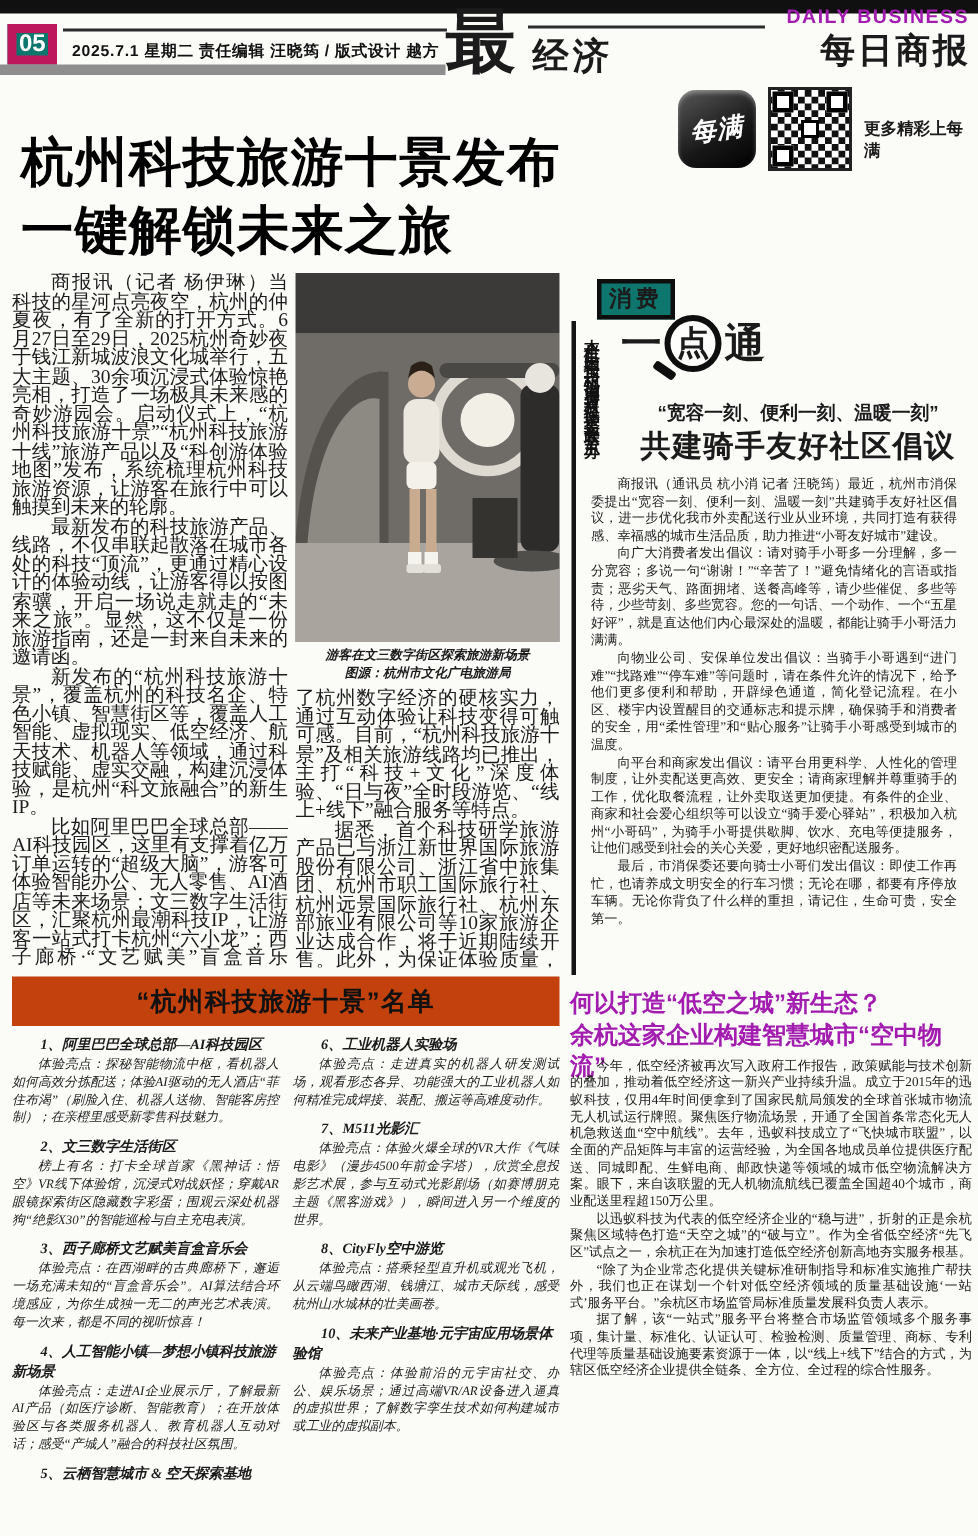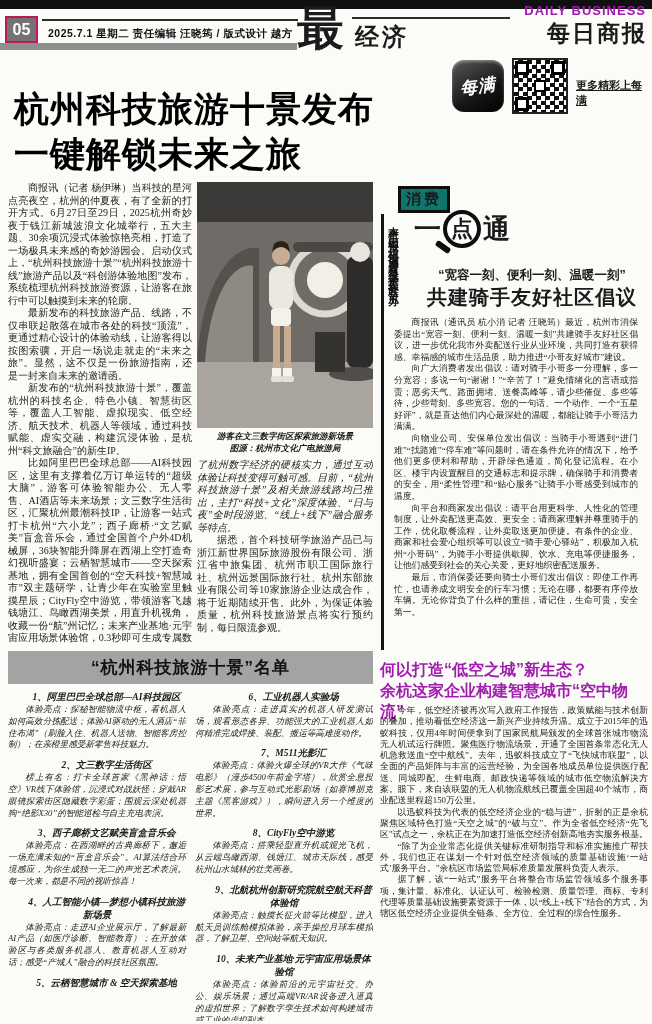--- a/index.html
+++ b/index.html
@@ -8,21 +8,21 @@
     position:relative; overflow:hidden;
     background:#fbfbf8; color:#1b1b1b;
     font-family:"Liberation Serif", serif;
   }
   .abs { position:absolute; }
 
   
   .topbar { left:0; top:0; width:652px; height:9px; background:#101010; }
   .pageno {
     left:5px; top:16px; width:33px; height:27px;
-    background:#737373; border:2px solid #be185d; color:#fff;
+    background:#0f766e; border:6px solid #be185d; color:#fff;
     font:900 16px "Liberation Sans",sans-serif;
     display:flex; align-items:center; justify-content:center;
   }
   .hdr-line-a { left:42px; top:19px; width:256px; height:2px; background:#2c2c2c; }
   .dateline { left:48px; top:27px; font:700 10.5px "Liberation Sans",sans-serif; letter-spacing:.5px; color:#111; }
   .hdr-bar { left:0; top:43px; width:297px; height:7px; background:#8e8e8e; }
   .logo-big { left:297px; top:5px; font:900 47px/47px "Liberation Serif",serif; }
   .hdr-line-b { left:352px; top:17px; width:158px; height:2px; background:#2c2c2c; }
   .logo-small { left:355px; top:21px; font:900 24px "Liberation Sans",sans-serif; letter-spacing:3px; }
   .masthead-en { right:6px; top:3px; font:700 13px "Liberation Sans",sans-serif; color:#a21caf; letter-spacing:1px; }
@@ -40,32 +40,32 @@
     transform:rotate(-8deg); letter-spacing:1px;
   }
   .qr {
     left:512px; top:58px; width:56px; height:56px; background:#fff; border:2px solid #222;
     background-image:conic-gradient(#111 25%, #fff 0 50%, #111 0 75%, #fff 0);
     background-size:9px 9px; position:absolute;
   }
   .qr .finder { position:absolute; width:14px; height:14px; background:#fff; border:3px solid #000; }
   .qr .f1 { left:1px; top:1px; } .qr .f2 { right:1px; top:1px; } .qr .f3 { left:1px; bottom:1px; }
   .qr .fc { position:absolute; width:12px; height:12px; left:20px; top:20px; background:#fff; border:2px solid #000; }
-  .promo-text { left:576px; top:78px; font:700 11px "Liberation Sans",sans-serif;text-decoration:underline; }
+  .promo-text { left:576px; top:78px; font:700 11px "Liberation Sans",sans-serif; }
 
   
   .headline {
     left:14px; top:86px; width:380px;
     font:900 35px/45px "Liberation Sans",sans-serif; letter-spacing:1px; color:#000;
   }
 
   
-  .bodytext { font-size:10px; line-height:12.5px; text-align:justify; }
+  .bodytext { font-size:13px; line-height:12.5px; text-align:justify; }
   .bodytext p { text-indent:2em; }
-  .bodytext p.no-indent { text-indent:0;font-style:italic; }
+  .bodytext p.no-indent { text-indent:0; }
   .col-left { left:8px; top:182px; width:184px; height:462px; overflow:hidden; }
   .col-mid  { left:197px; top:459px; width:176px; height:186px; overflow:hidden; }
 
   .photo { left:197px; top:182px; width:176px; height:246px; overflow:hidden; background:#777; }
   .photo-cap { left:197px; top:430px; width:176px; text-align:center;
     font:700 italic 8.5px/12px "Liberation Serif",serif; }
 
   
   .vrule { left:381px; top:214px; width:3px; height:436px; background:#141414; }
   .vnote {
@@ -92,29 +92,29 @@
   .sb-kicker { left:418px; top:267px; width:228px; text-align:center;
     font:700 12.5px "Liberation Sans",sans-serif; }
   .sb-headline { left:418px; top:284px; width:228px; text-align:center;
     font:900 20px "Liberation Sans",sans-serif; letter-spacing:1px; }
   .sb-body { left:394px; top:317px; width:244px; height:331px; overflow:hidden;
     font-size:8.8px; line-height:11.6px; text-align:justify; }
   .sb-body p { text-indent:2em; }
 
   
   .list-band {
-    left:8px; top:651px; width:365px; height:33px; background:#a3a3a3;
+    left:8px; top:651px; width:365px; height:33px; background:#c2410c;
     display:flex; align-items:center; justify-content:center;
     font:900 17px "Liberation Sans",sans-serif; letter-spacing:1px; color:#111;
   }
   .list-cols { left:8px; top:691px; width:365px; height:330px; overflow:hidden;
     display:flex; gap:9px; }
   .list-col { width:178px; }
   .list-item { margin-bottom:8px; }
-  .li-title { font:700 italic 9.5px/13px "Liberation Serif",serif; text-indent:2em;text-align:center; }
+  .li-title { font:700 italic 9.5px/13px "Liberation Serif",serif; text-indent:2em; }
   .li-desc  { font:italic 8.6px/11.8px "Liberation Serif",serif; text-align:justify; text-indent:2em; }
 
   
   .ba-headline { left:380px; top:659px; width:270px;
     font:900 16px/21px "Liberation Sans",sans-serif; color:#a21caf; }
   .ba-body { left:380px; top:705px; width:268px; height:317px; overflow:hidden;
     font-size:8.8px; line-height:11.3px; text-align:justify; }
   .ba-body p { text-indent:2em; }
 </style>
 </head>
@@ -240,24 +240,20 @@
     </div>
     <div class="list-item">
       <div class="li-title">7、M511光影汇</div>
       <div class="li-desc">体验亮点：体验火爆全球的VR大作《气味电影》（漫步4500年前金字塔），欣赏全息投影艺术展，参与互动式光影剧场（如赛博朋克主题《黑客游戏》），瞬间进入另一个维度的世界。</div>
     </div>
     <div class="list-item">
       <div class="li-title">8、CityFly空中游览</div>
       <div class="li-desc">体验亮点：搭乘轻型直升机或观光飞机，从云端鸟瞰西湖、钱塘江、城市天际线，感受杭州山水城林的壮美画卷。</div>
     </div>
     <div class="list-item">
-      <div class="li-title">9、北航杭州创新研究院航空航天科普体验馆</div>
-      <div class="li-desc">体验亮点：触摸长征火箭等比模型，进入航天员训练舱模拟体验，亲手操控月球车模拟器，了解卫星、空间站等航天知识。</div>
-    </div>
-    <div class="list-item">
       <div class="li-title">10、未来产业基地·元宇宙应用场景体验馆</div>
       <div class="li-desc">体验亮点：体验前沿的元宇宙社交、办公、娱乐场景；通过高端VR/AR设备进入逼真的虚拟世界；了解数字孪生技术如何构建城市或工业的虚拟副本。</div>
     </div>
   </div>
 </div>
 
 <div class="abs ba-headline">
   <div>何以打造“低空之城”新生态？</div>
   <div>余杭这家企业构建智慧城市“空中物流”</div>
 </div>

